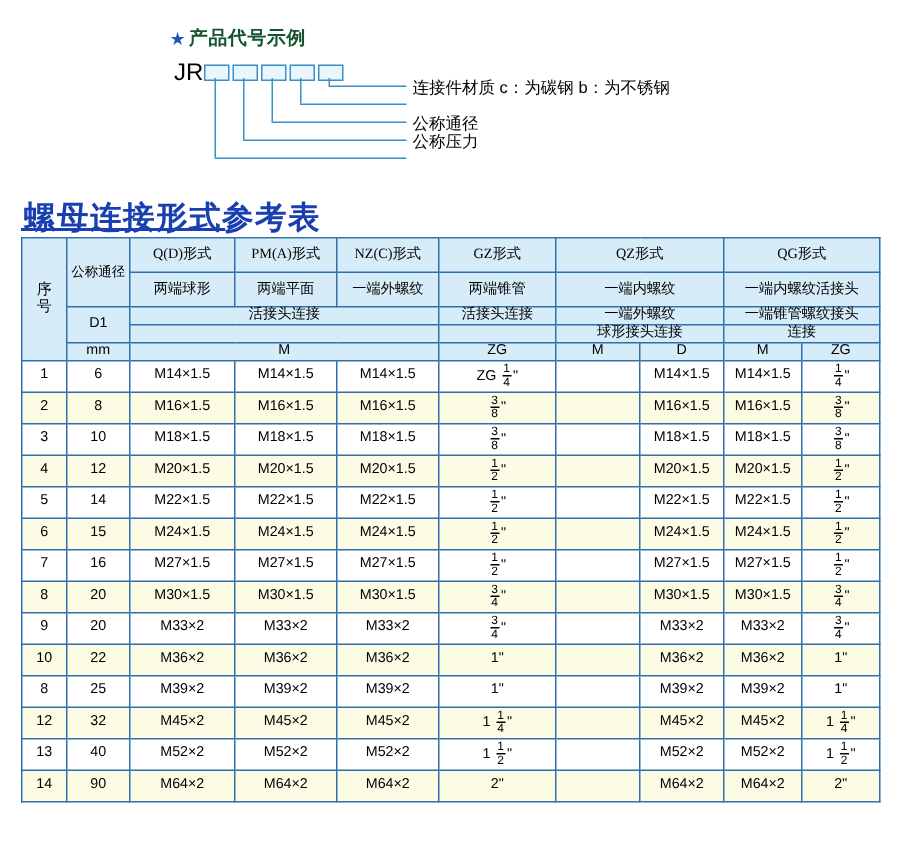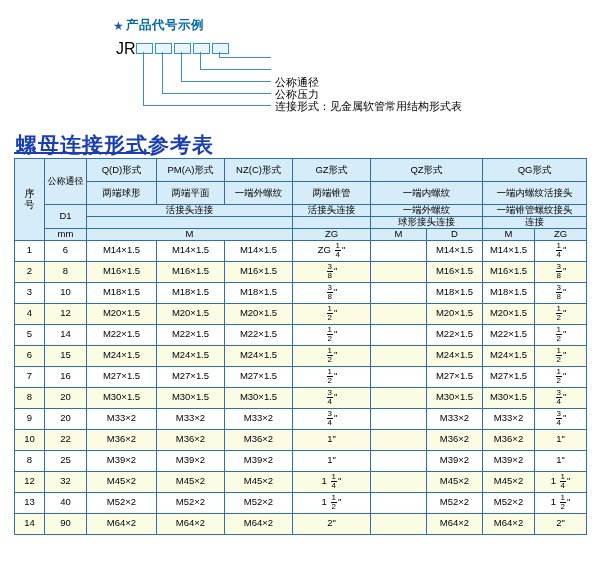--- a/index.html
+++ b/index.html
@@ -28,21 +28,21 @@
     color: #2255bb;
     font-size: 12px;
     line-height: 12px;
   }
   .diag-title {
     position: absolute;
     left: 126px;
     top: 17px;
     font-size: 12.5px;
     font-weight: bold;
-    color: #0369a1;
+    color: #14532d;
     letter-spacing: 0.5px;
   }
   .jr-label {
     position: absolute;
     left: 116px;
     top: 40px;
     font-size: 16px;
     color: #000;
   }
   .code-box {
@@ -97,21 +97,21 @@
   }
   #spec-table td, #spec-table th {
     border: 1px solid #2f6fae;
     text-align: center;
     vertical-align: middle;
     padding: 0;
     font-weight: normal;
     line-height: 1.15;
   }
   thead td { background: #d6ecf8; }
-  .hdr-tall { height: 22px; }
+  .hdr-tall { height: 22px; font-family: Liberation Serif, serif; }
   .hdr-small { font-size: 9px; }
   .vert {
     line-height: 1.0;
     font-size: 10px;
   }
   tbody td { height: 20px; }
   tbody tr.alt td { background: #fcfbe4; }
   tbody tr.plain td { background: #ffffff; }
   .frac {
     display: inline-block;
@@ -148,23 +148,23 @@
 
   <span class="leader leg-v" style="left:181px; top:52px; height:29px;"></span>
   <span class="leader leg-h" style="left:181px; top:81px; width:90px;"></span>
 
   <span class="leader leg-v" style="left:162px; top:52px; height:41px;"></span>
   <span class="leader leg-h" style="left:162px; top:93px; width:109px;"></span>
 
   <span class="leader leg-v" style="left:143px; top:52px; height:53px;"></span>
   <span class="leader leg-h" style="left:143px; top:105px; width:128px;"></span>
 
+  <span class="callout" style="left:275px; top:51px;">连接件材质  c：为碳钢  b：为不锈钢</span>
   <span class="callout" style="left:275px; top:75px;">公称通径</span>
   <span class="callout" style="left:275px; top:87px;">公称压力</span>
-  <span class="callout" style="left:275px; top:99px;">连接形式：见金属软管常用结构形式表</span>
 </div>
 
 <div id="section-title">螺母连接形式参考表</div>
 <div id="title-underline"></div>
 
 <table id="spec-table">
   <colgroup>
     <col style="width:30px">
       <col style="width:42px">
     <col style="width:70px">

